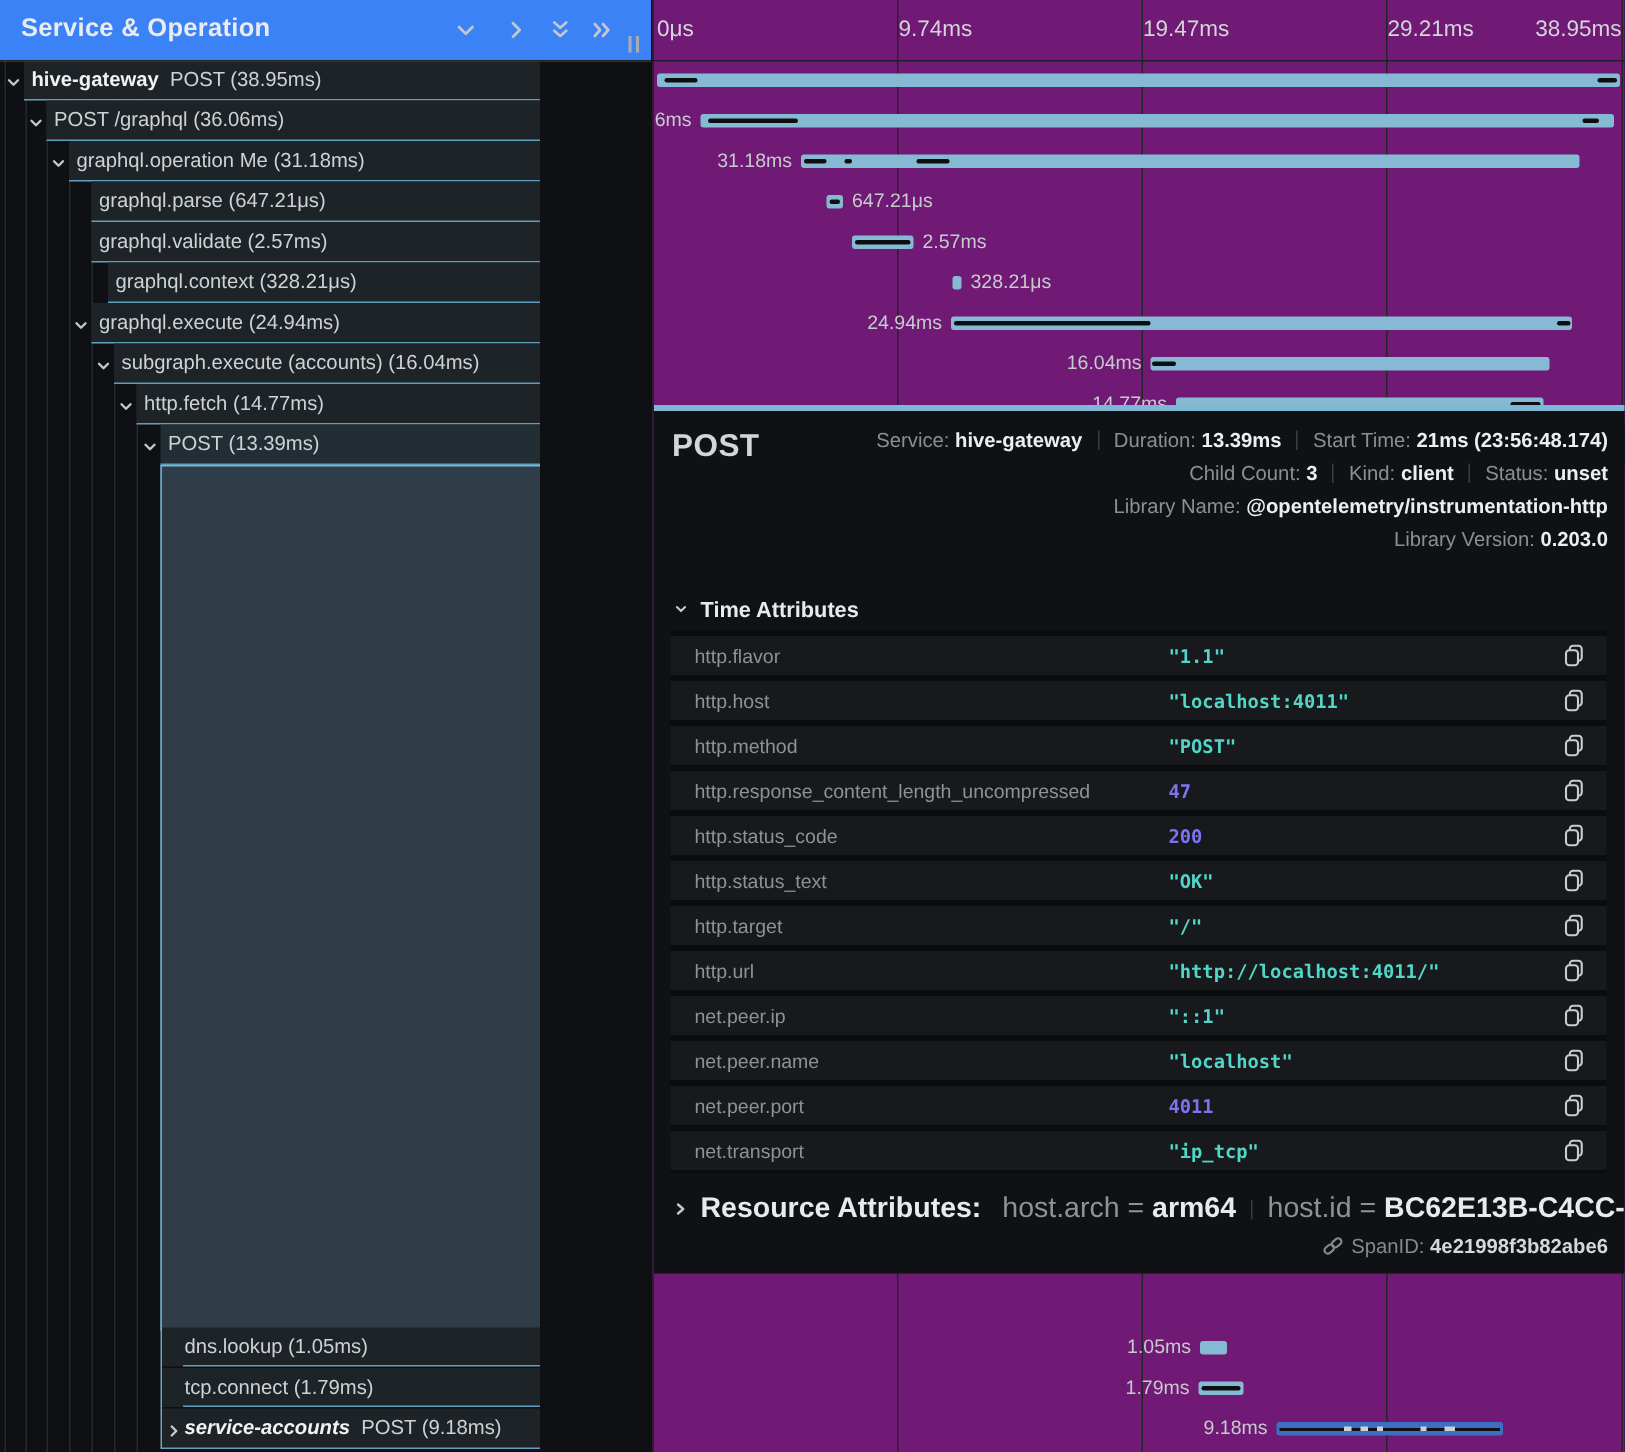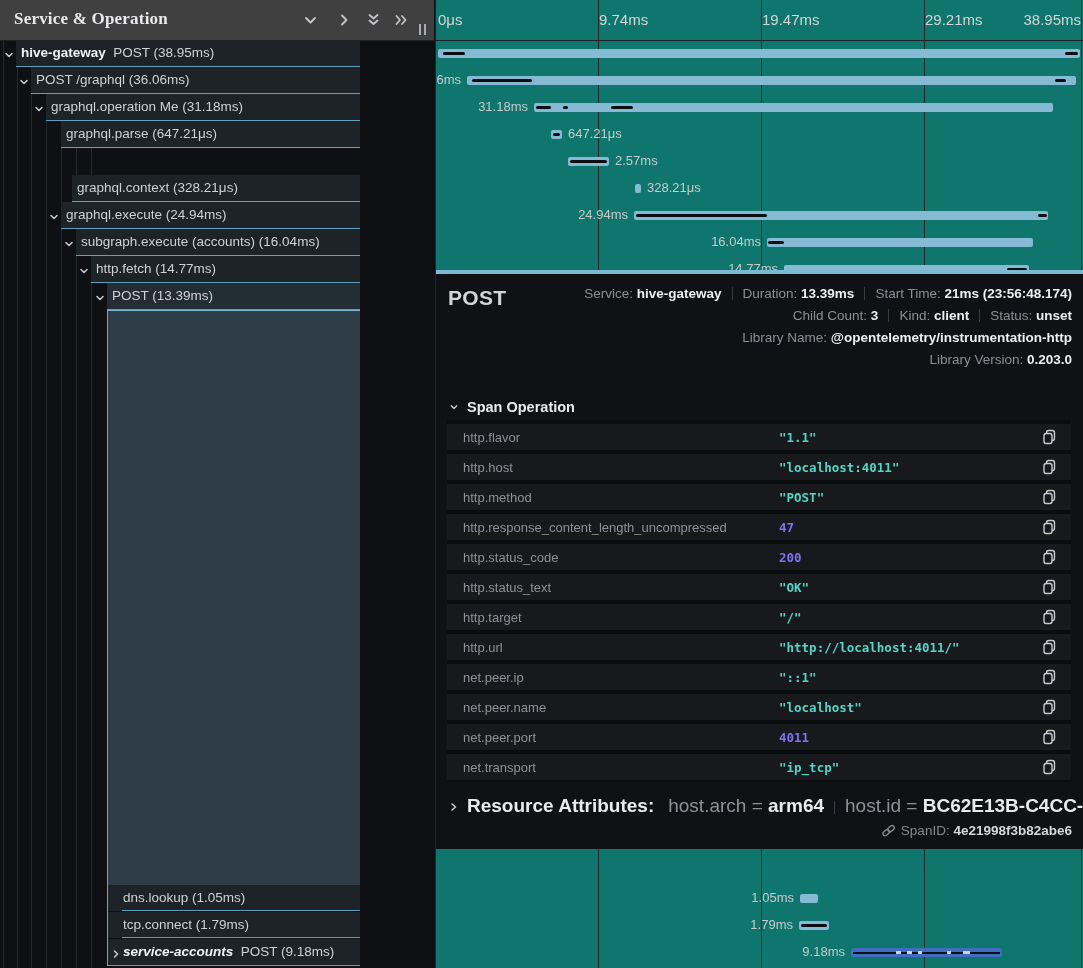--- a/index.html
+++ b/index.html
@@ -1,40 +1,40 @@
 <!DOCTYPE html>
 <html><head>
 <meta charset="utf-8">
 <style>
   html,body{margin:0;padding:0;background:#0f1013;}
   body{width:1083px;height:968px;position:relative;overflow:hidden;
        font-family:"Liberation Sans",sans-serif;-webkit-font-smoothing:antialiased;}
   .abs{position:absolute;}
   
-  #tree-header{left:0;top:0;width:434px;height:40px;background:#404040;border-bottom:1px solid #1f2124;z-index:5;font-family:Liberation Serif, serif;}
+  #tree-header{left:0;top:0;width:434px;height:40px;background:#3b82f6;border-bottom:1px solid #1f2124;z-index:5;}
   #tree-title{left:14px;top:9px;font-size:17px;font-weight:700;color:#e9ebee;letter-spacing:.2px;}
   .hicon{top:13px;width:16px;height:14px;cursor:pointer;}
   #col-resizer{left:419px;top:24px;width:10px;height:12px;cursor:col-resize;}
   #col-resizer i{position:absolute;top:0;width:2px;height:11px;background:#a9adb3;}
   #tree-body{left:0;top:40px;width:360px;height:928px;background:#0f1013;overflow:hidden;}
   .guide{position:absolute;top:0;bottom:0;width:1px;background:#26282c;}
   .trow{position:absolute;right:0;height:26px;background:#1d2327;border-bottom:1px solid #5e9fc0;
         font-size:13.5px;color:#ced2d5;white-space:nowrap;cursor:pointer;}
   .trow .txt{position:absolute;left:5px;top:5px;}
   .trow .svc{font-weight:700;color:#f0f2f4;}
   .trow .svc.ital{font-style:italic;}
   .trow .chev{position:absolute;left:-12px;top:8px;}
   .trow.sel{background:#232d34;}
   .trow.inset{border-bottom:none;}
   .trow.inset::after{content:"";position:absolute;left:14px;right:0;bottom:0;height:1px;background:#5e9fc0;}
   #detail-box{left:107px;top:270px;width:327px;height:575px;background:#2e3d47;
               border-left:1px solid #6aa8c8;border-top:1px solid #7fb8d4;border-bottom:1px solid #6aa8c8;}
   #subtree-line{left:107px;top:270px;width:1px;height:656px;background:#6aa8c8;}
   
-  #right{left:435px;top:0;width:648px;height:968px;background:#0f766e;border-left:1px solid #222428;overflow:hidden;}
+  #right{left:435px;top:0;width:648px;height:968px;background:#701a75;border-left:1px solid #222428;overflow:hidden;}
   .grid{position:absolute;top:0;bottom:0;width:1px;background:#232529;}
   #tl-header{left:0;top:0;width:648px;height:40px;border-bottom:1px solid #1e2023;}
   .tick{position:absolute;top:11px;font-size:15px;font-weight:500;color:#d2d5d9;}
   #sel-stripe{left:0;top:243px;width:648px;height:27px;background:#0a0b0d;}
   .bar{position:absolute;height:9px;background:#86bad4;border-radius:2px;cursor:pointer;}
   .bar.blue{background:#3e6dc2;}
   .mark{position:absolute;top:3px;height:3px;background:#0d0e10;border-radius:1.5px;}
   .ltick{position:absolute;top:3px;height:3px;background:#cdd1d5;}
   .bline{position:absolute;top:3.5px;left:2px;right:2px;height:2px;background:#0e1013;}
   .blabel{position:absolute;font-size:13px;line-height:15px;color:#c6cacd;white-space:nowrap;}
@@ -114,20 +114,23 @@
   </div>
   <div class="trow" style="left:46px;top:54px">
     <span class="chev"><svg width="10" height="10" viewBox="0 0 10 10">
           <polyline points="2,3.5 5,6.5 8,3.5" fill="none" stroke="#c4c8cc" stroke-width="1.6" stroke-linecap="round" stroke-linejoin="round"></polyline>
         </svg></span>
     <span class="txt">graphql.operation Me (31.18ms)</span>
   </div>
   <div class="trow" style="left:61px;top:81px">
     <span class="txt">graphql.parse (647.21μs)</span>
   </div>
+  <div class="trow" style="left:61px;top:108px">
+    <span class="txt">graphql.validate (2.57ms)</span>
+  </div>
   <div class="trow" style="left:72px;top:135px">
     <span class="txt">graphql.context (328.21μs)</span>
   </div>
   <div class="trow" style="left:61px;top:162px">
     <span class="chev"><svg width="10" height="10" viewBox="0 0 10 10">
           <polyline points="2,3.5 5,6.5 8,3.5" fill="none" stroke="#c4c8cc" stroke-width="1.6" stroke-linecap="round" stroke-linejoin="round"></polyline>
         </svg></span>
     <span class="txt">graphql.execute (24.94ms)</span>
   </div>
   <div class="trow" style="left:76px;top:189px">
@@ -257,21 +260,21 @@
     <div class="abs" id="d-title">POST</div>
     <div class="abs" id="d-meta">
       <div><span>Service:</span> <b>hive-gateway</b><span class="sep"></span><span>Duration:</span> <b>13.39ms</b><span class="sep"></span><span>Start Time:</span> <b>21ms (23:56:48.174)</b></div>
       <div><span>Child Count:</span> <b>3</b><span class="sep"></span><span>Kind:</span> <b>client</b><span class="sep"></span><span>Status:</span> <b>unset</b></div>
       <div><span>Library Name:</span> <b>@opentelemetry/instrumentation-http</b></div>
       <div><span>Library Version:</span> <b>0.203.0</b></div>
     </div>
 
     <div class="abs" id="sa-head"><svg width="10" height="9" viewBox="0 0 10 10">
           <polyline points="2,3 5,6 8,3" fill="none" stroke="#c4c8cc" stroke-width="1.6" stroke-linecap="round" stroke-linejoin="round"></polyline>
-        </svg><span>Span Operation</span></div>
+        </svg><span>Time Attributes</span></div>
 
     <div class="abs" id="attr-table">
       <div class="arow" style="top:4px">
           <span class="akey">http.flavor</span>
           <span class="aval str">"1.1"</span>
           <span class="acopy"><svg width="15" height="16" viewBox="0 0 15 16">
               <rect x="4.5" y="1.5" width="8" height="10" rx="2.2" fill="none" stroke="#c9ccd0" stroke-width="1.4"></rect>
               <rect x="2" y="4.5" width="8" height="10" rx="2.2" fill="#17191d" stroke="#c9ccd0" stroke-width="1.4"></rect>
             </svg></span>
         </div>

